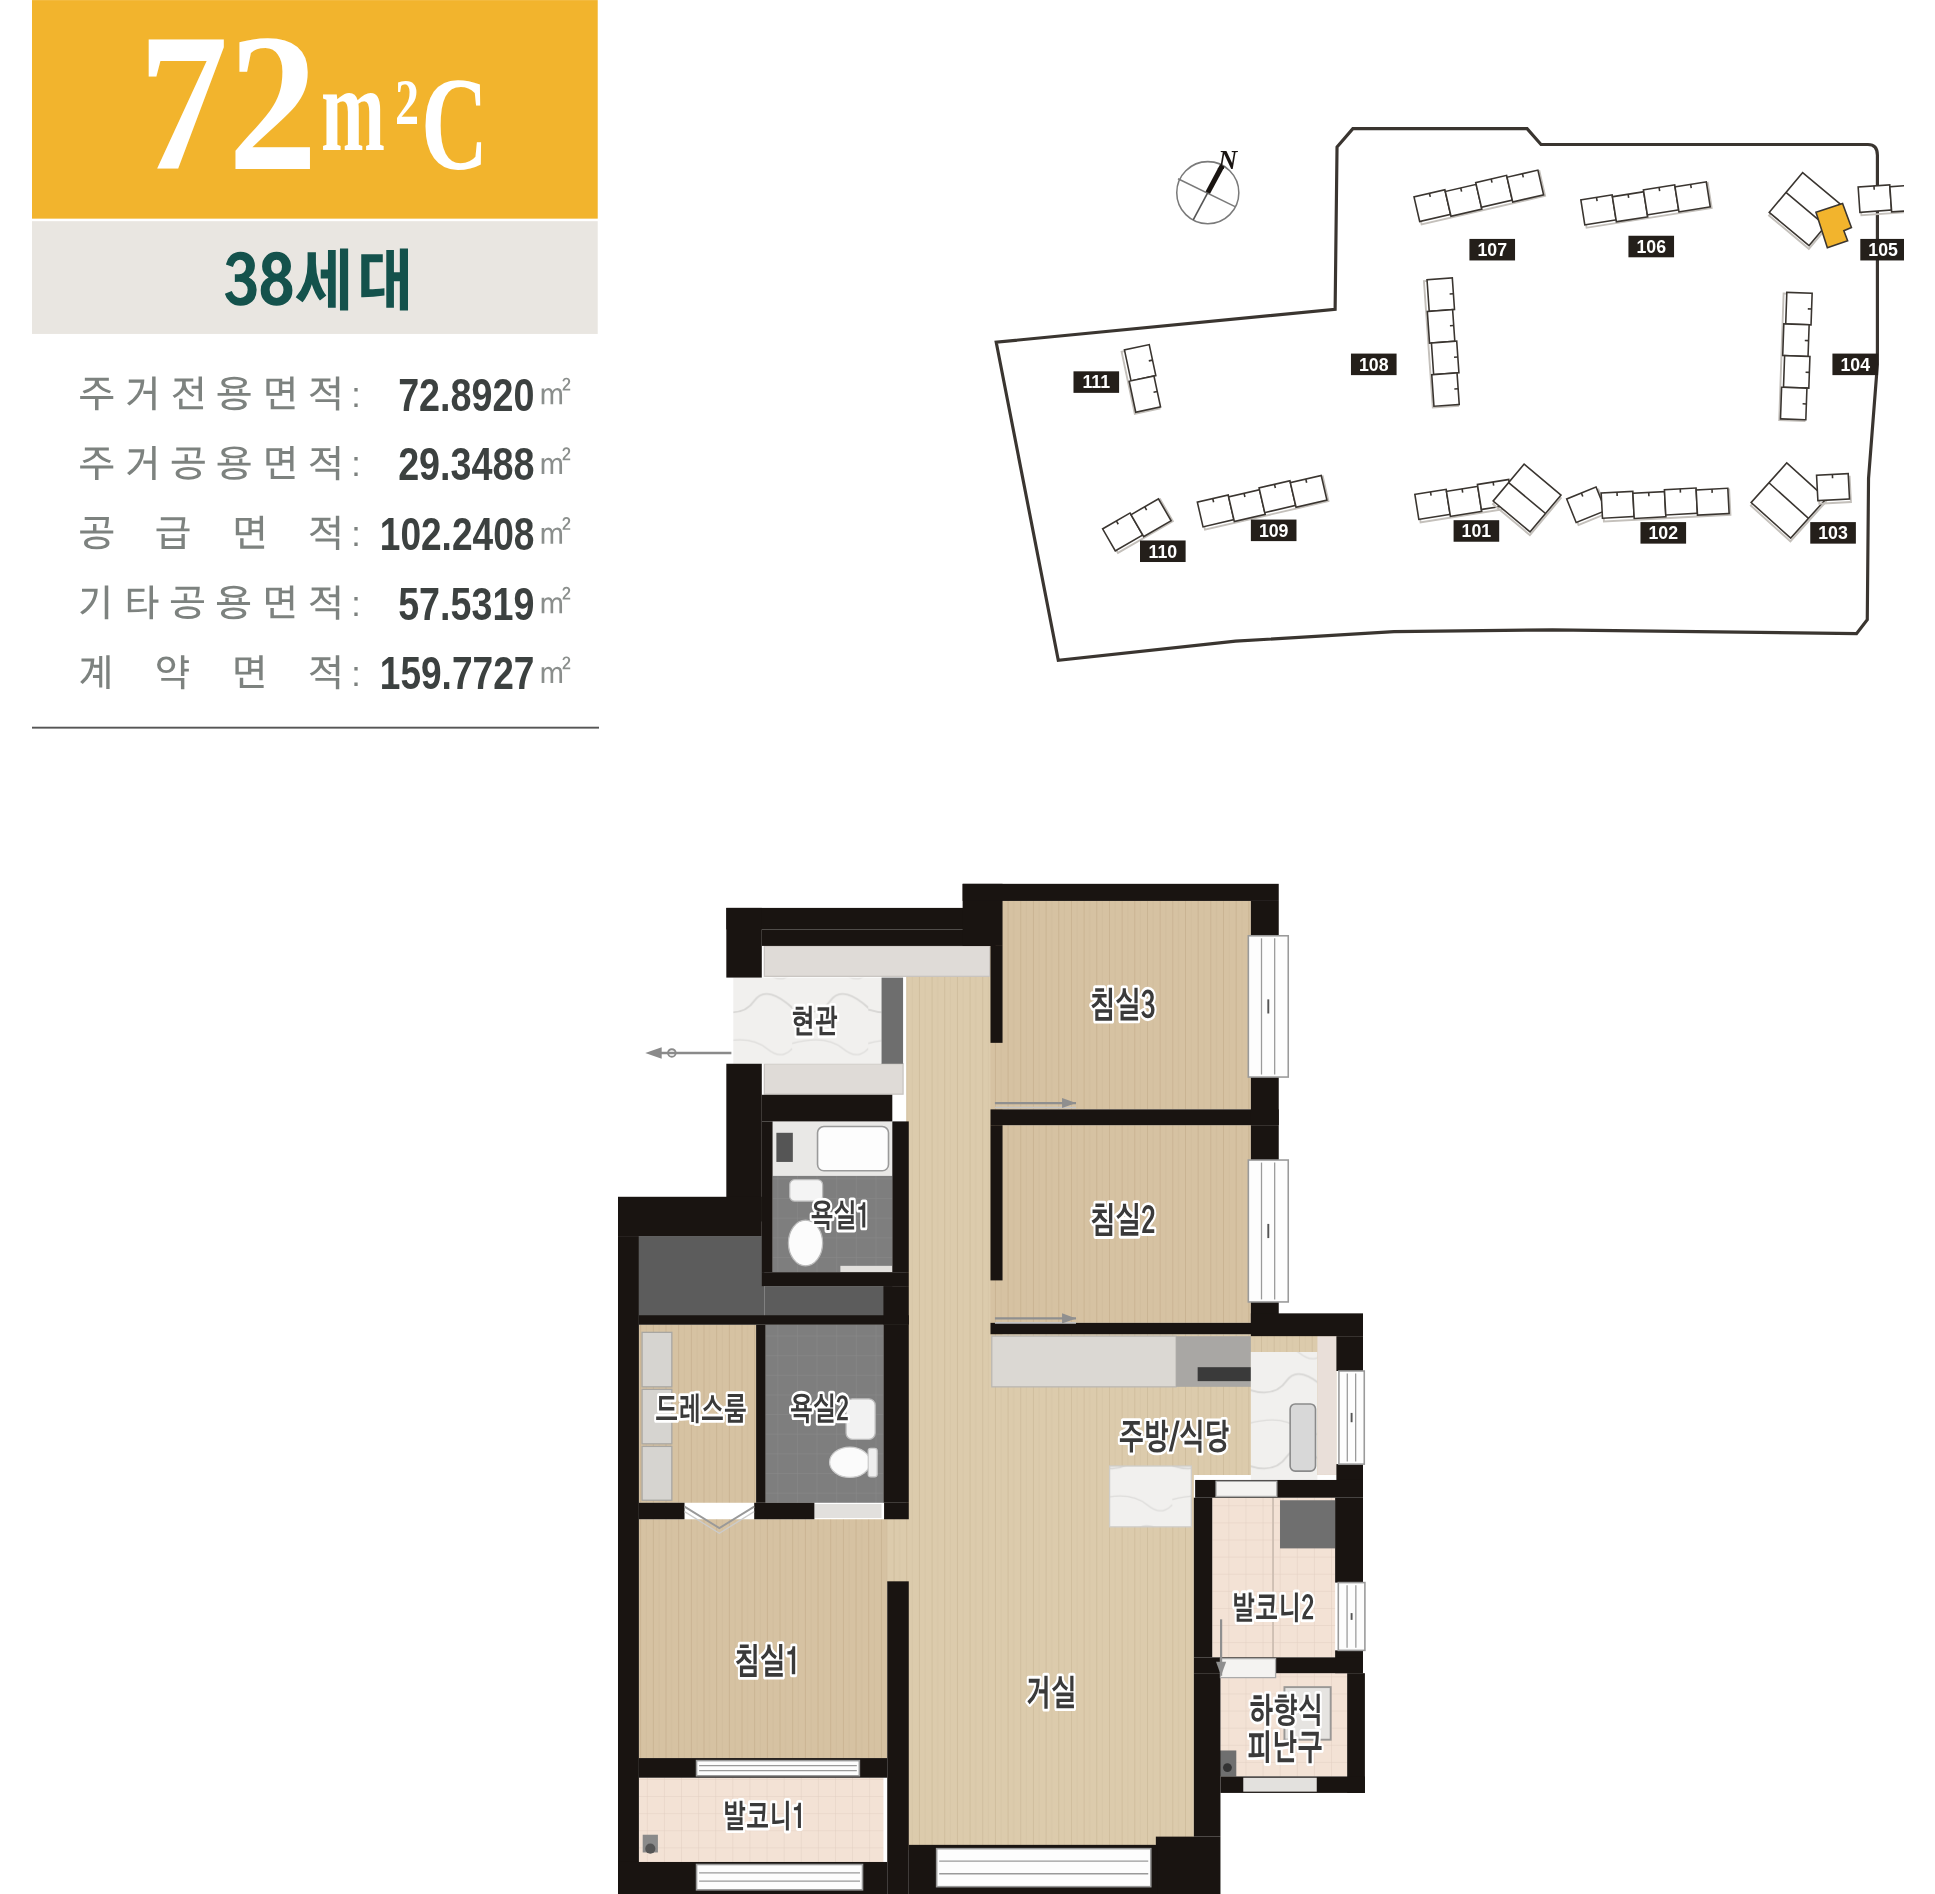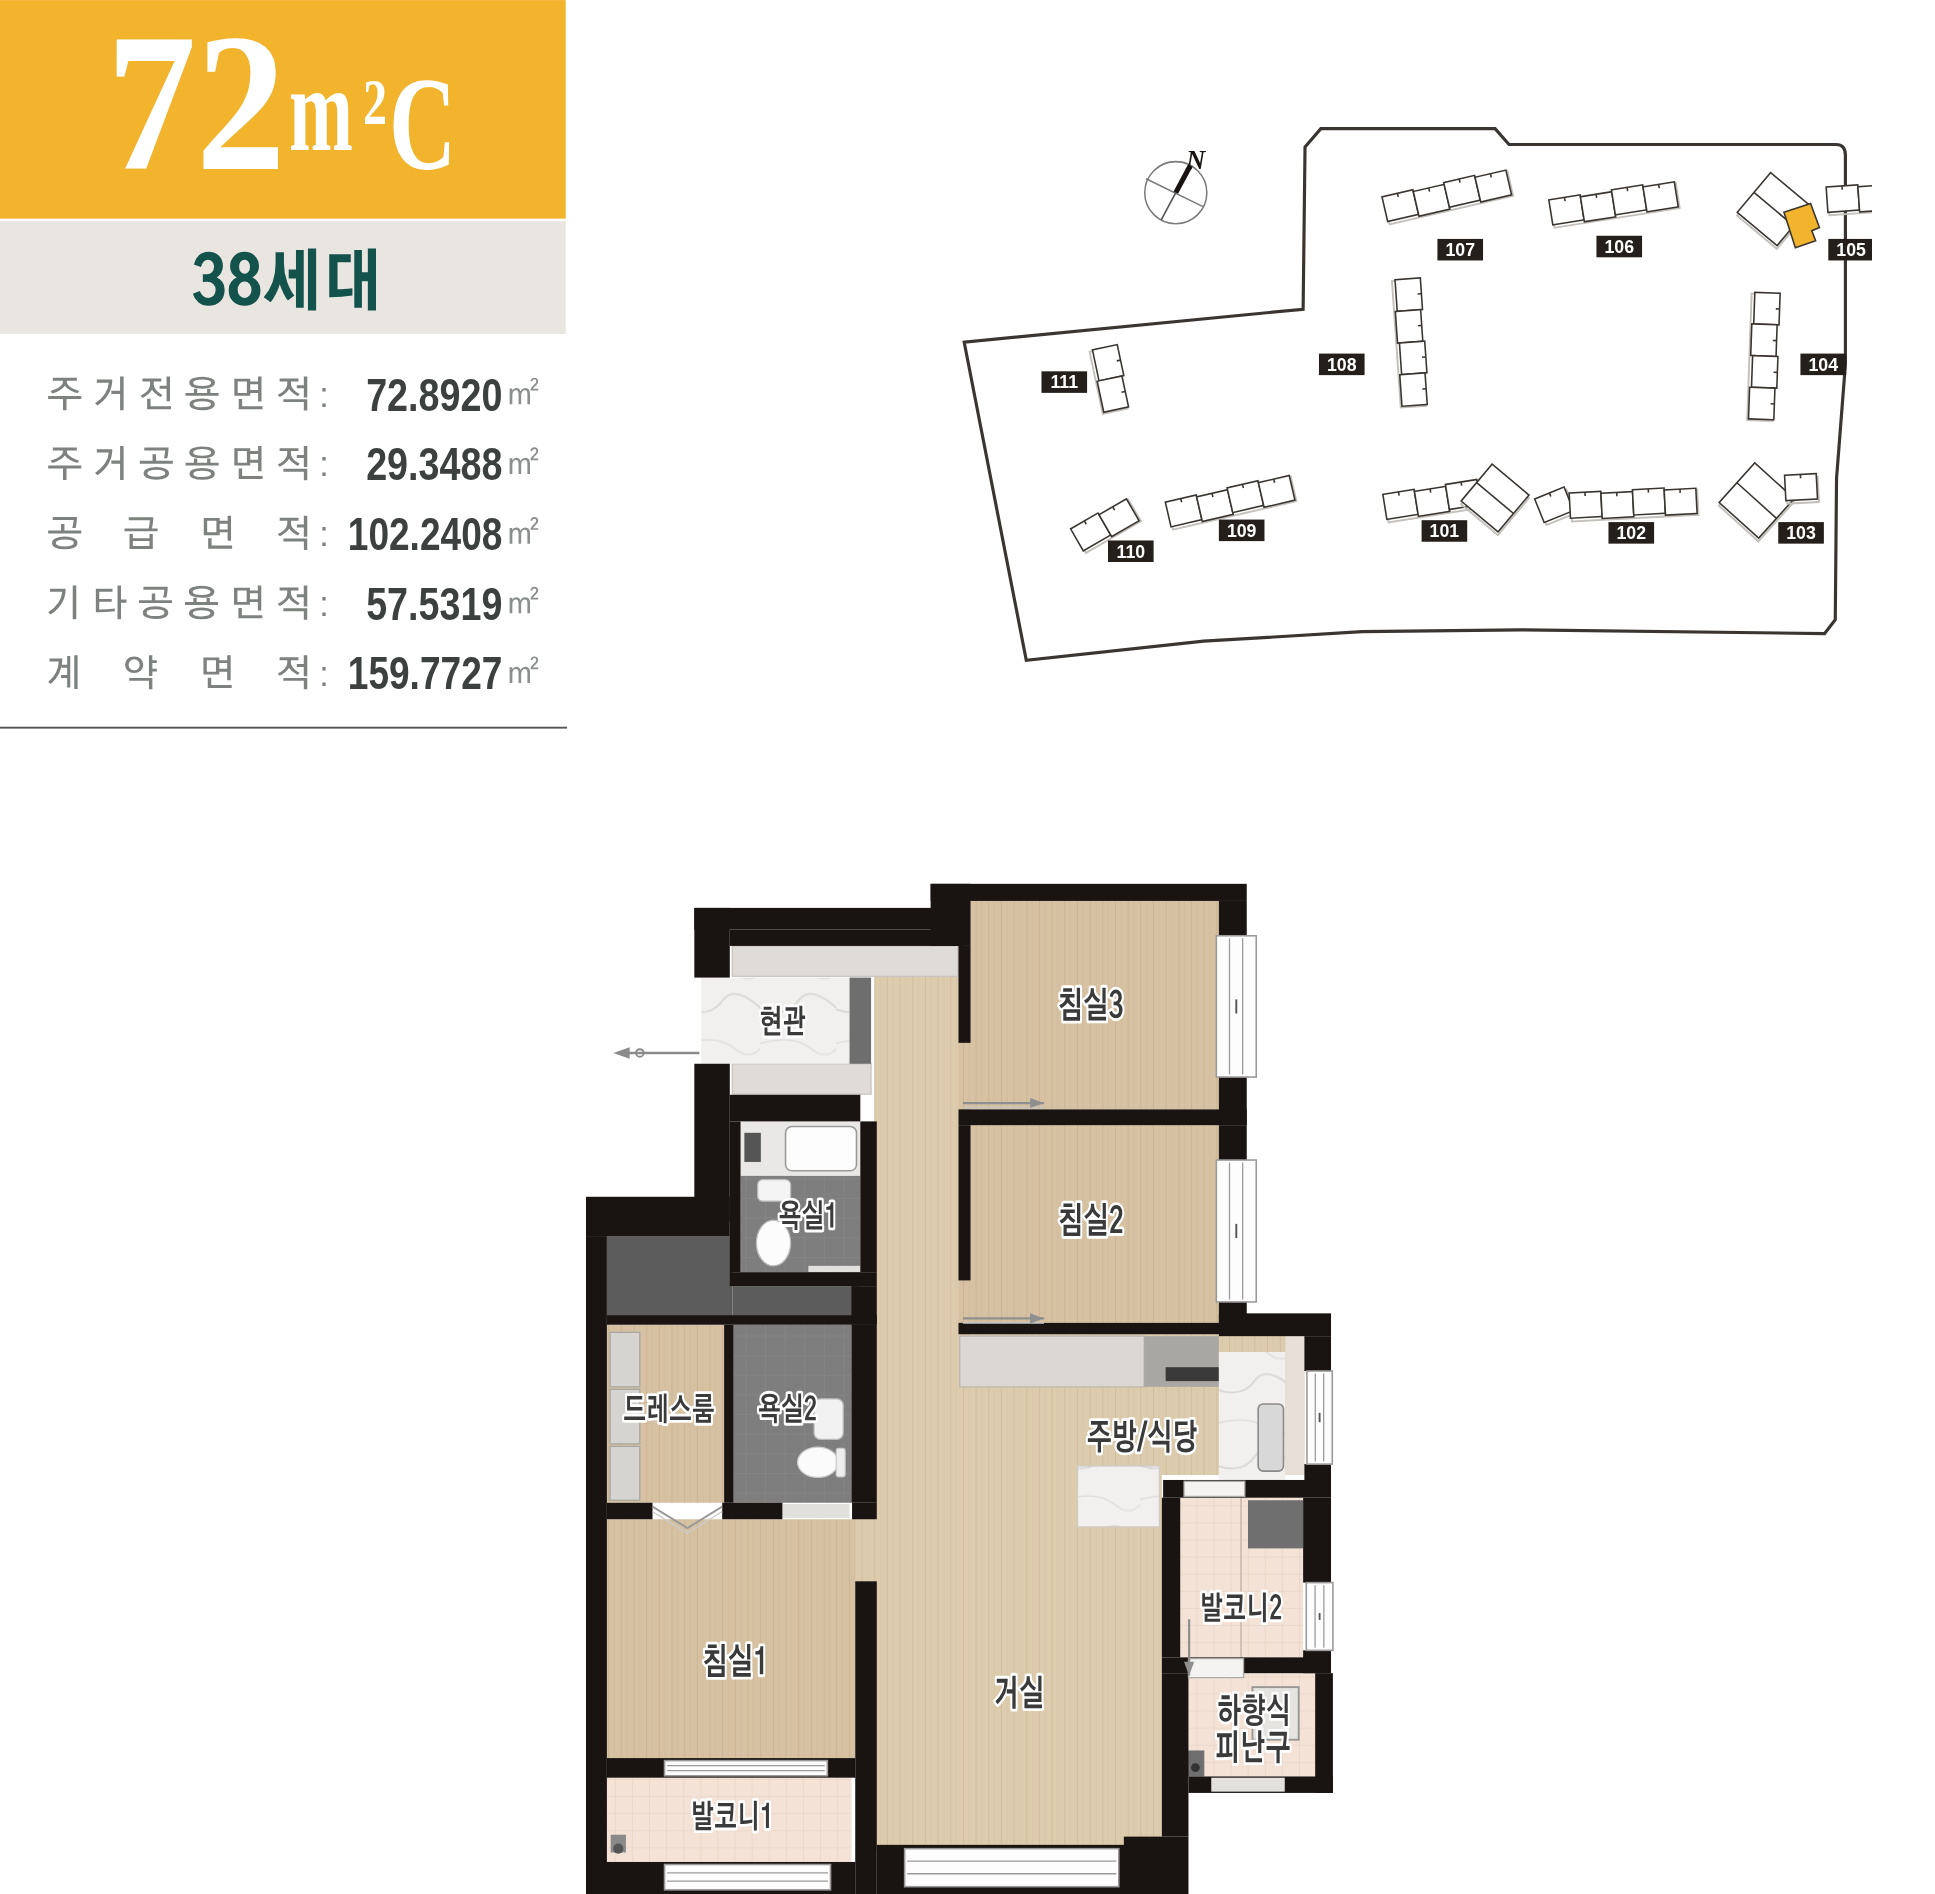--- a/index.html
+++ b/index.html
@@ -1,16 +1,16 @@
 <!DOCTYPE html>
 <html style="font-size:10px"><head>
 <meta charset="utf-8">
 <style>
 html,body { margin:0; padding:0; background:#fff; }
-#page { position:relative; width:1872px; height:1895px; overflow:hidden; font-family:"Liberation Sans", sans-serif; }
+#page { position:relative; width:1872px; height:1895px; overflow:hidden; font-family:"Liberation Sans", sans-serif;margin-left:32px; }
 svg { position:absolute; left:0; top:0; }
 </style>
 </head>
 <body>
 <div id="page">
 <svg width="1936" height="1895" viewBox="0 0 3056 2991">
 <defs>
 <pattern id="woodL" width="20" height="400" patternUnits="userSpaceOnUse">
   <rect width="20" height="400" fill="#dccbac"></rect>
   <rect x="0" width="1.4" height="400" fill="#cfbd9d"></rect>

